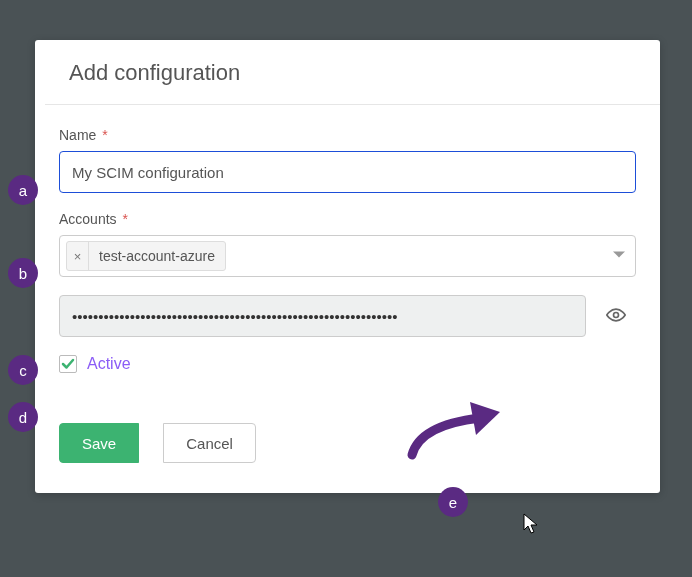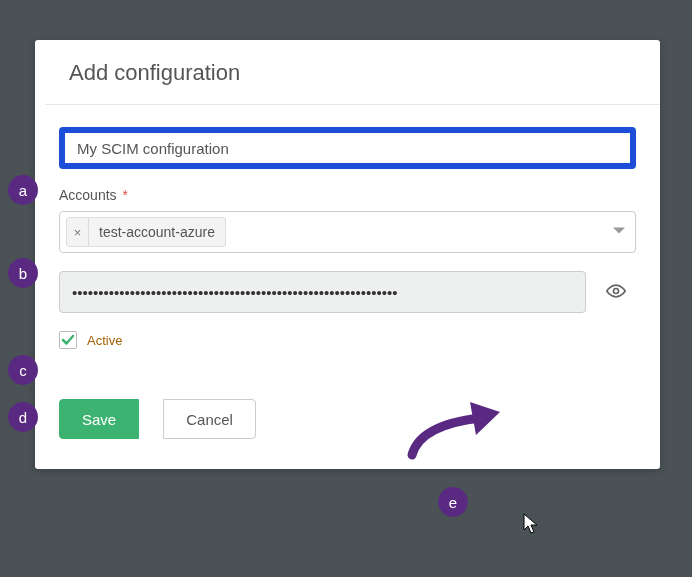--- a/index.html
+++ b/index.html
@@ -40,21 +40,21 @@
     margin-bottom: 8px;
     display: block;
   }
   .req { color: #d9534f; margin-left: 2px; }
   .text-input {
     width: 100%;
     height: 42px;
     padding: 0 12px;
     font-size: 15px;
     color: #555;
-    border: 6px solid #1d4ed8;
+    border: 1px solid #1d4ed8;
     border-radius: 4px;
     outline: none;
   }
   .tag-input {
     width: 100%;
     min-height: 42px;
     border: 1px solid #ccc;
     border-radius: 4px;
     padding: 5px 30px 5px 6px;
     position: relative;
@@ -140,21 +140,21 @@
     width: 18px;
     height: 18px;
     border: 1px solid #bbb;
     border-radius: 2px;
     display: flex;
     align-items: center;
     justify-content: center;
     cursor: pointer;
   }
   .checkbox svg { display: block; }
-  .checkbox-label { font-size: 13px; color: #a16207; }
+  .checkbox-label { font-size: 16px; color: #8b5cf6; }
   .modal-footer {
     padding: 0 24px 30px;
     display: flex;
     justify-content: flex-start;
     gap: 0;
   }
   .save-btn {
     background: #3cb371;
     color: #fff;
     border: 1px solid #3cb371;
@@ -208,20 +208,24 @@
 </head>
 <body>
 
 <div class="modal">
   <div class="modal-header">
     <h2 class="modal-title">Add configuration</h2>
   </div>
   <div class="modal-body">
 
     <div class="field">
+      <label class="label">
+        <span>Name</span>
+        <span class="req">*</span>
+      </label>
       <input class="text-input" type="text" value="My SCIM configuration" style="">
     </div>
 
     <div class="field">
       <label class="label">
         <span>Accounts</span>
         <span class="req">*</span>
       </label>
       <div class="tag-input">
         <span class="tag">

